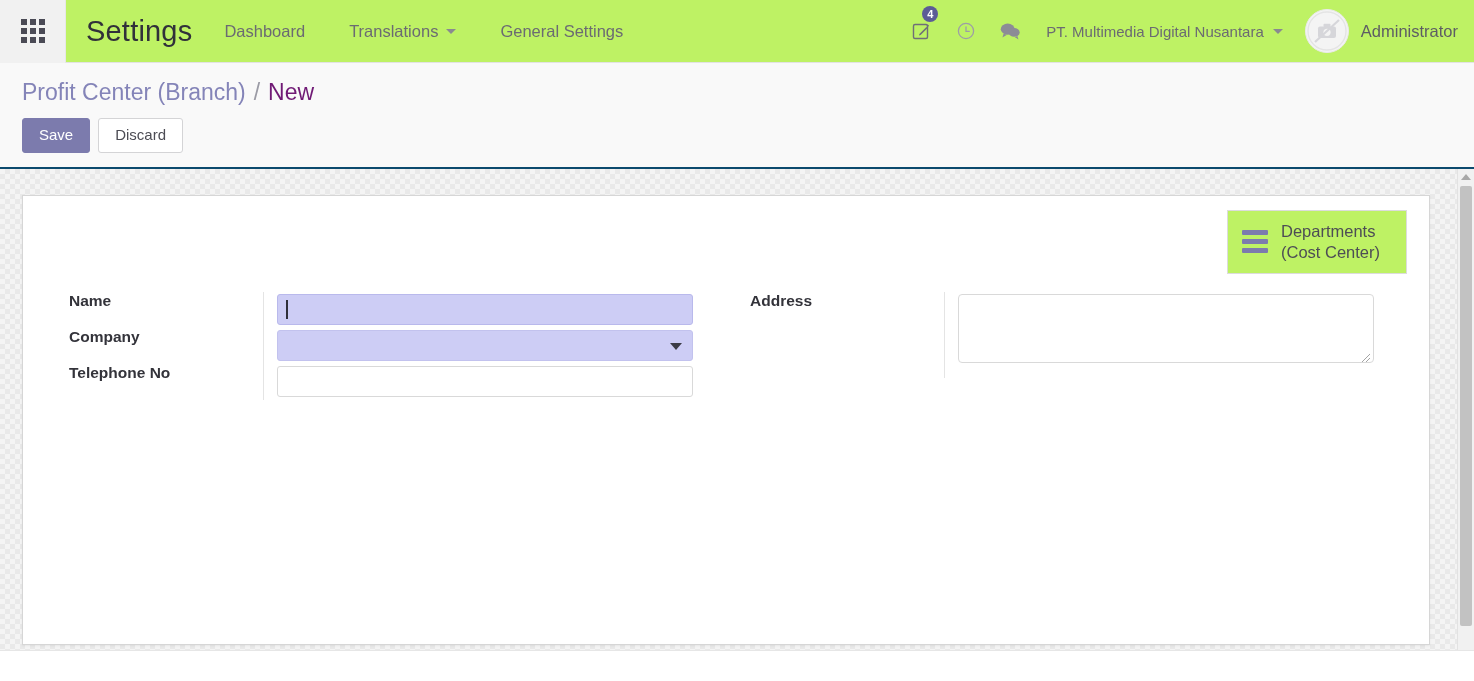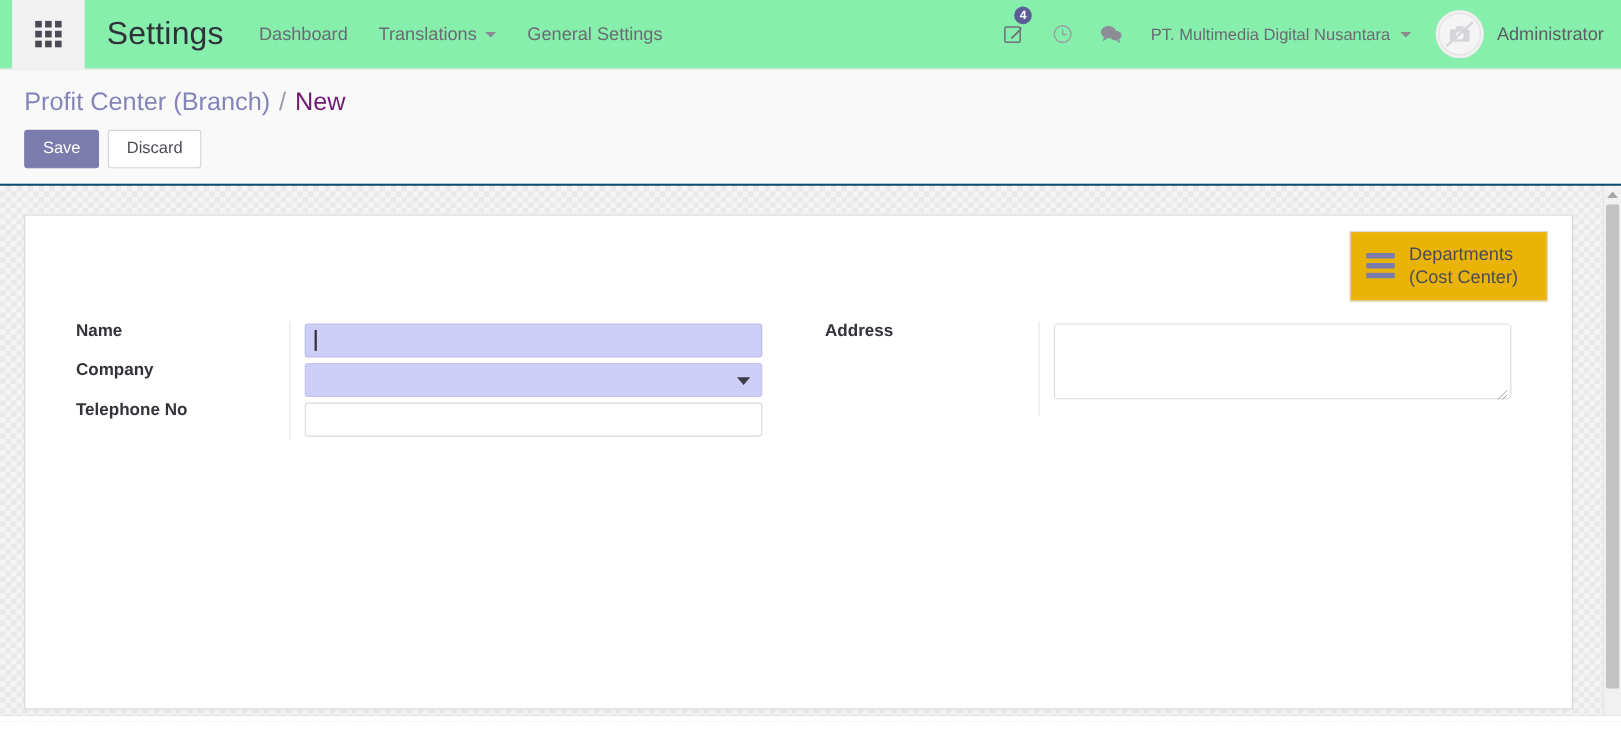--- a/index.html
+++ b/index.html
@@ -15,26 +15,25 @@
   .app {
     position: relative;
     width: 1474px; height: 681px;
     background: #ffffff;
   }
 
   
   .navbar {
     position: relative;
     height: 63px;
-    background: #86efac;
+    background: #bef264;
     border-bottom: 1px solid #e3e3e3;
     display: flex;
     align-items: center;
     width: 1474px;
-    padding-left: 11px;
   }
   .apps-btn {
     width: 66px; height: 63px;
     background: #f1f1f1;
     border-right: 1px solid #e7e7e7;
     display: flex; align-items: center; justify-content: center;
     cursor: pointer;
   }
   .apps-grid {
     display: grid;
@@ -45,21 +44,21 @@
   .apps-grid i { display: block; width: 6px; height: 6px; background: #4a4a55; }
 
   .brand {
     font-size: 29px;
     color: #31313a;
     padding: 0 18px 0 20px;
     font-weight: 400;
     letter-spacing: 0.2px;
     white-space: nowrap;
   }
-  .navitems { display: flex; align-items: center; gap: 0px; }
+  .navitems { display: flex; align-items: center; gap: 16px; }
   .navitem {
     font-size: 16.5px;
     color: #6b6b72;
     padding: 8px 14px;
     white-space: nowrap;
     cursor: pointer;
     display: flex; align-items: center; gap: 8px;
   }
   .caret {
     width: 0; height: 0;
@@ -167,21 +166,21 @@
     width: 1408px;
     height: 450px;
     padding: 14px 22px 10px 22px;
     position: relative;
   }
 
   
   .button-box-row { display: flex; justify-content: flex-end; }
   .smart-btn {
     border: 1px solid #dcdcdc;
-    background: #eab308;
+    background: #bef264;
     display: flex; align-items: center; gap: 13px;
     padding: 10px 16px 10px 14px;
     cursor: pointer;
     min-width: 180px;
   }
   .bars { display: flex; flex-direction: column; gap: 4px; }
   .bars i { display: block; width: 26px; height: 5px; background: #7c7bad; border-radius: 1px; }
   .smart-label { font-size: 16.5px; color: #4d4d55; line-height: 1.28; }
 
   

